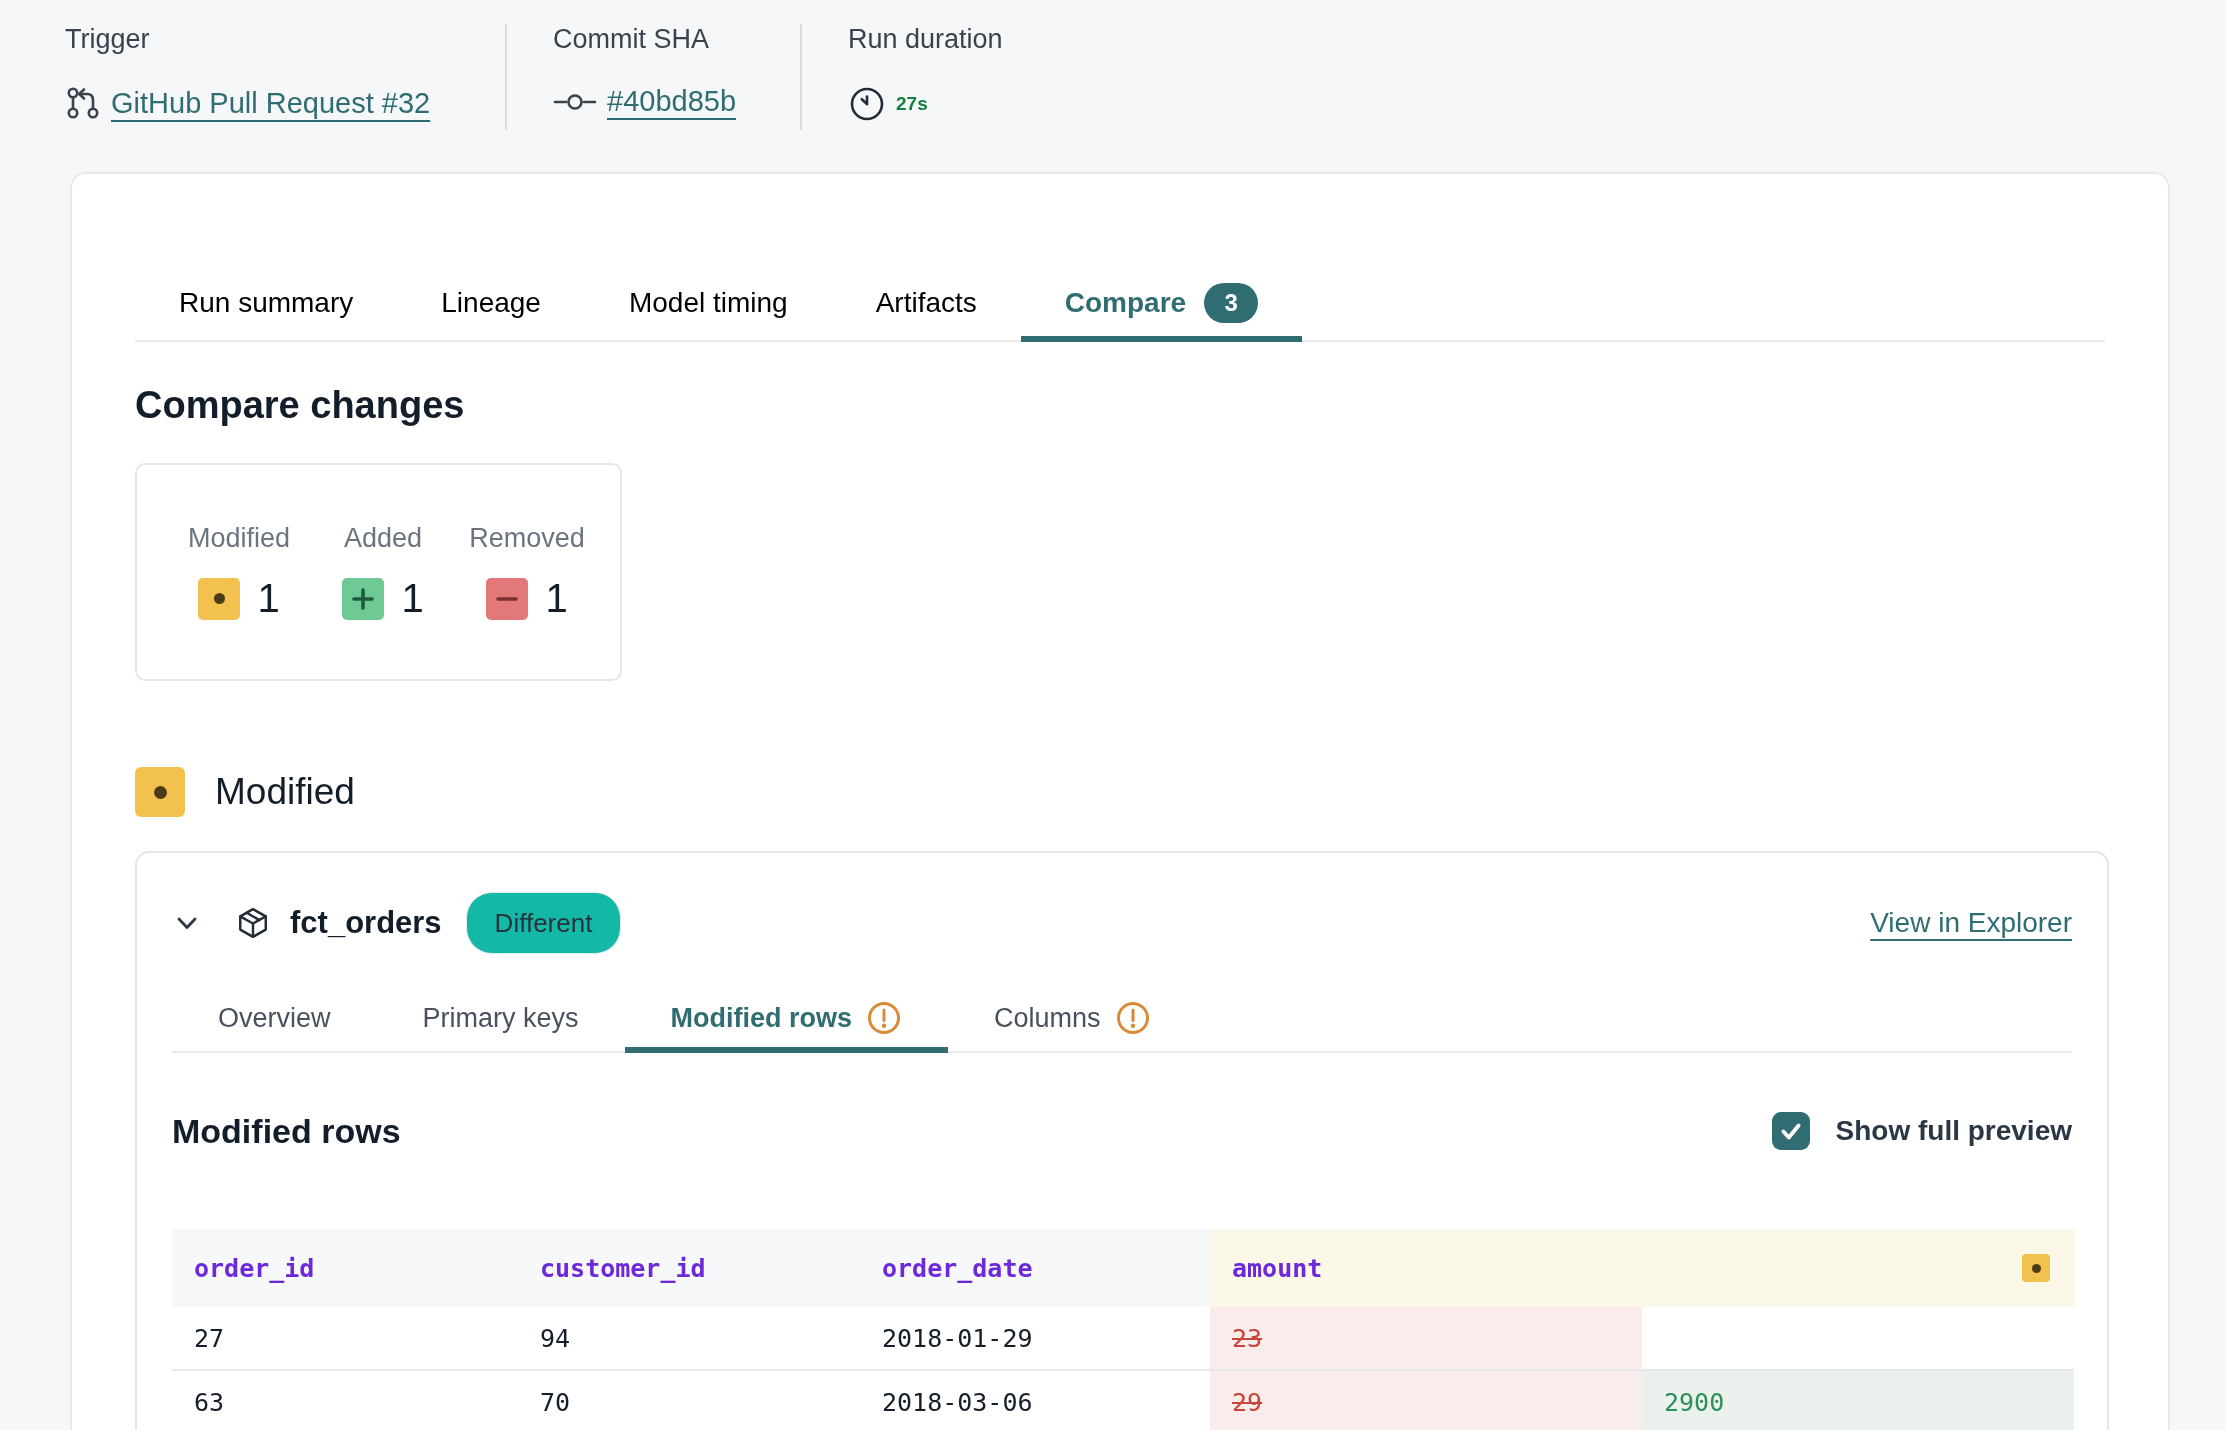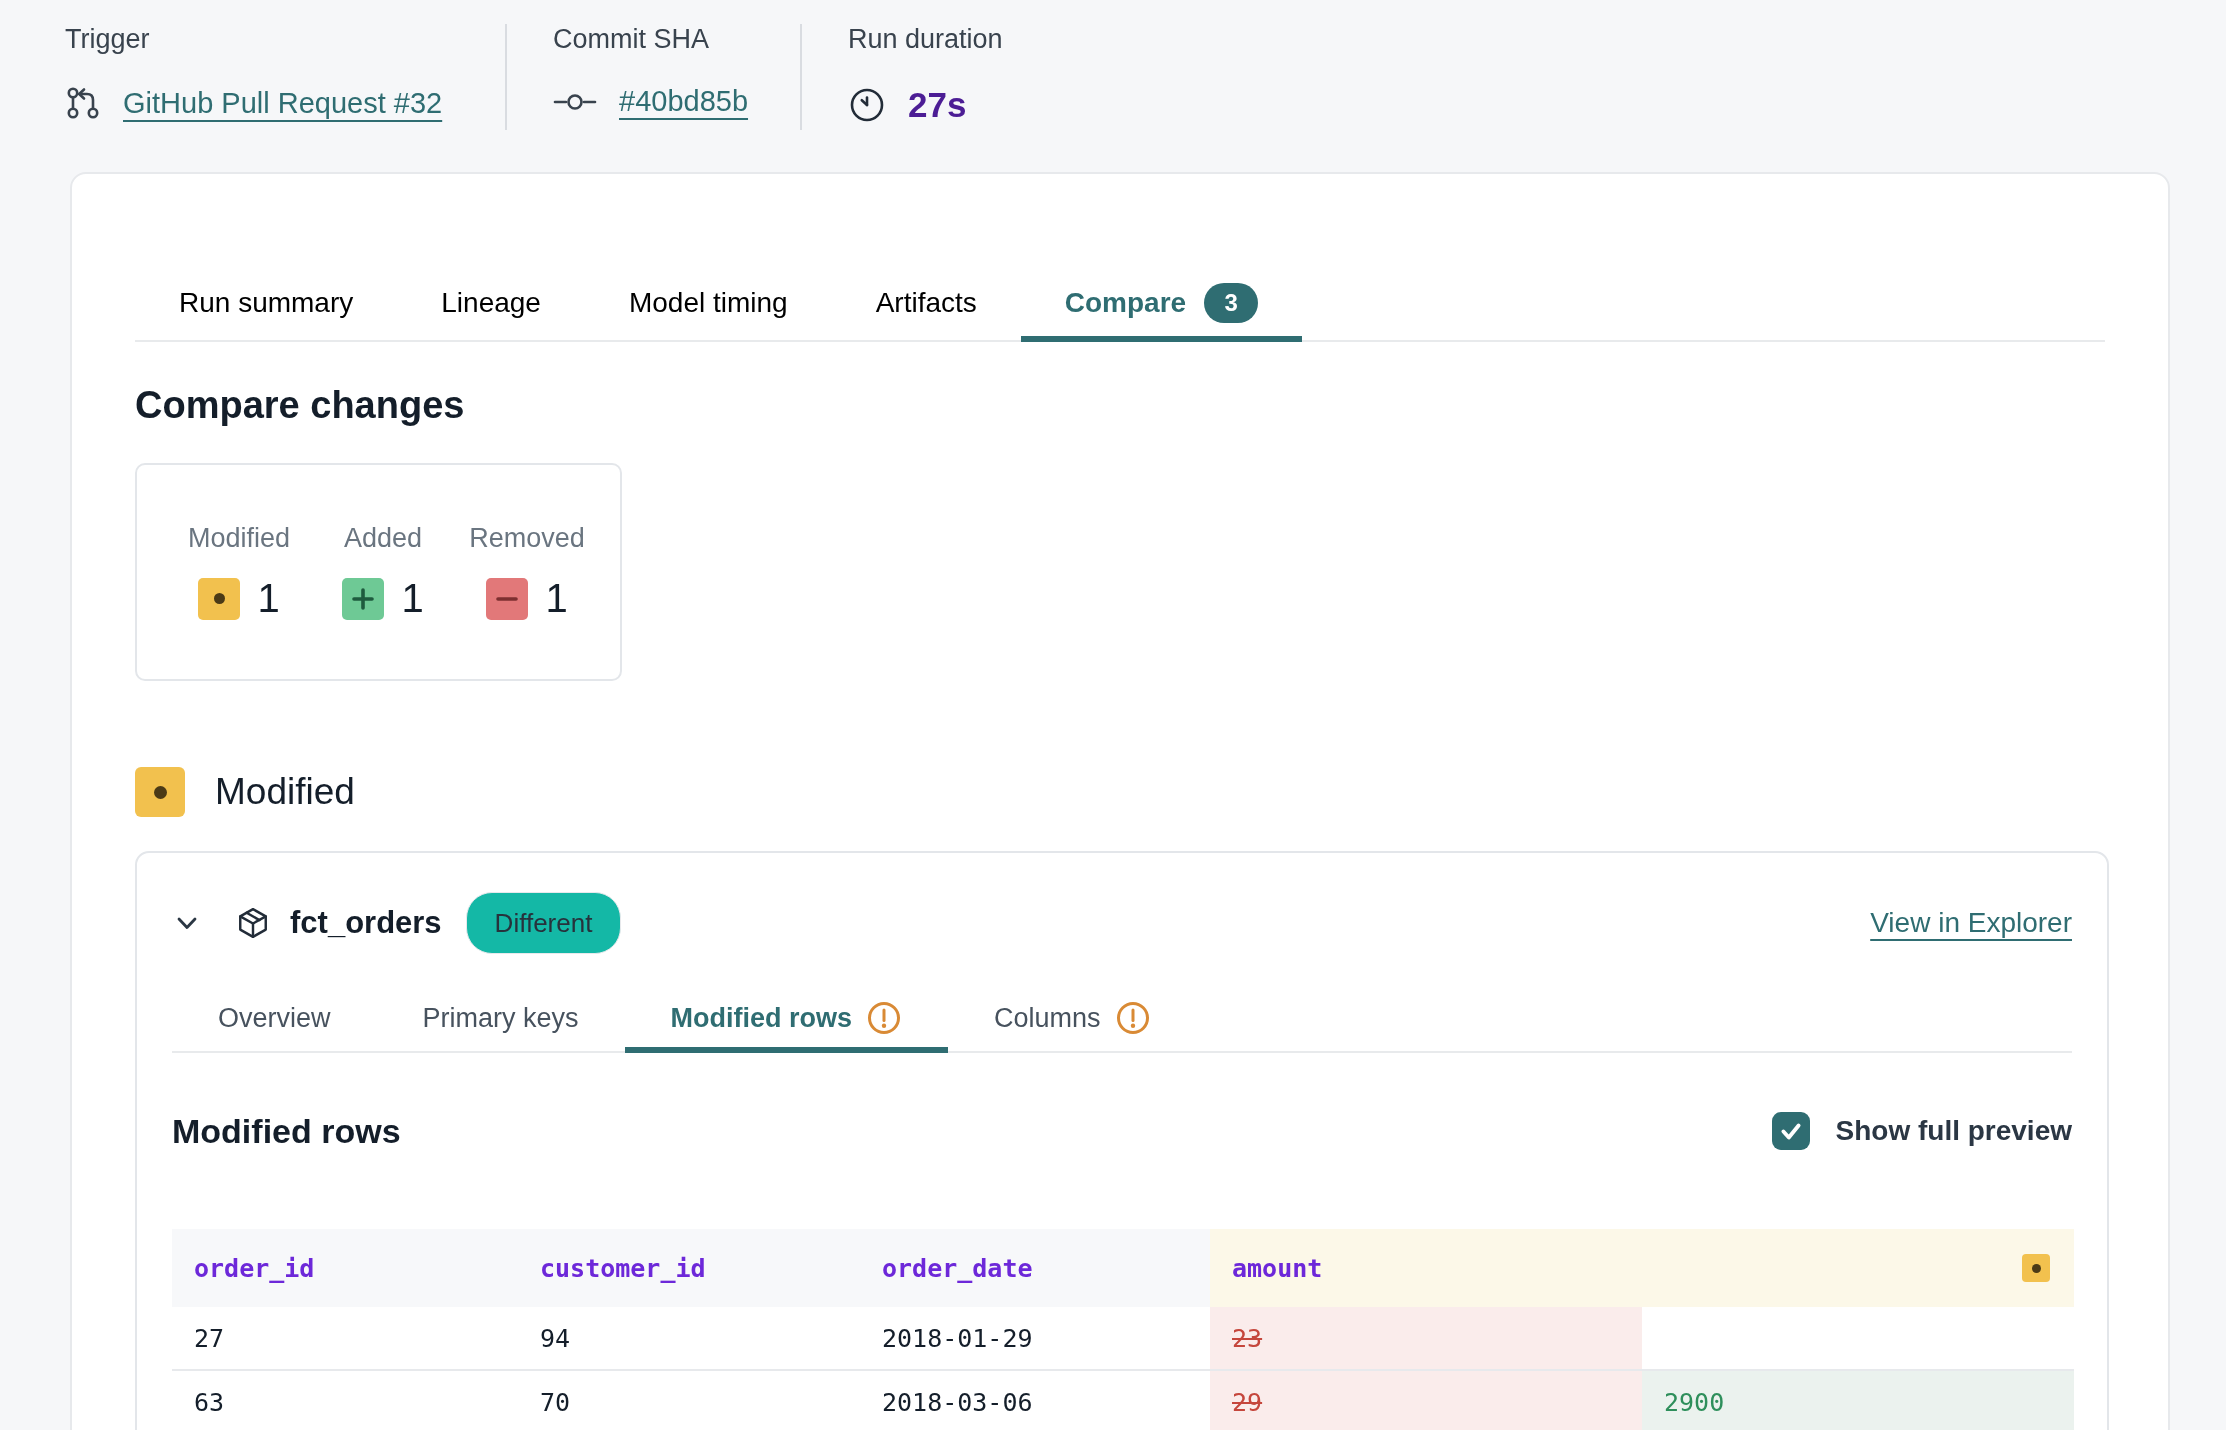--- a/index.html
+++ b/index.html
@@ -11,23 +11,23 @@
     color:#141E2A;
     -webkit-font-smoothing:antialiased;
   }
   
   .top-meta { display:flex; align-items:flex-start; padding:24px 0 0 65px; height:170px; }
   .meta-col { display:flex; flex-direction:column; gap:30px; }
   .meta-col.c1 { width:440px; }
   .meta-col.c2 { width:293px; padding-left:46px; }
   .meta-col.c3 { padding-left:46px; }
   .meta-label { font-size:27px; color:#39434E; }
-  .meta-row { display:flex; align-items:center; gap:22px; }
+  .meta-row { display:flex; align-items:center; gap:10px; }
   a.meta-link { color:#2F6D72; font-size:29px; text-decoration:underline; text-underline-offset:7px; text-decoration-thickness:2px; cursor:pointer; }
-  .meta-value { font-size:35px; font-weight:600; color:#4c1d95; }
+  .meta-value { font-size:19px; font-weight:600; color:#15803d; }
   .vdiv { width:2px; background:#D9DCE1; height:106px; }
   
   .card {
     margin:2px 0 0 70px; width:2100px; height:1320px;
     background:#FFFFFF; border:2px solid #E7E9EC; border-radius:16px;
   }
   .tabs { display:flex; margin:96px 63px 0; border-bottom:2px solid #E8EAEC; }
   .tab {
     padding:0 44px; height:72px; display:flex; align-items:center; gap:18px;
     font-size:28px; color:#000000; border-bottom:6px solid transparent; margin-bottom:-2px; cursor:pointer;

